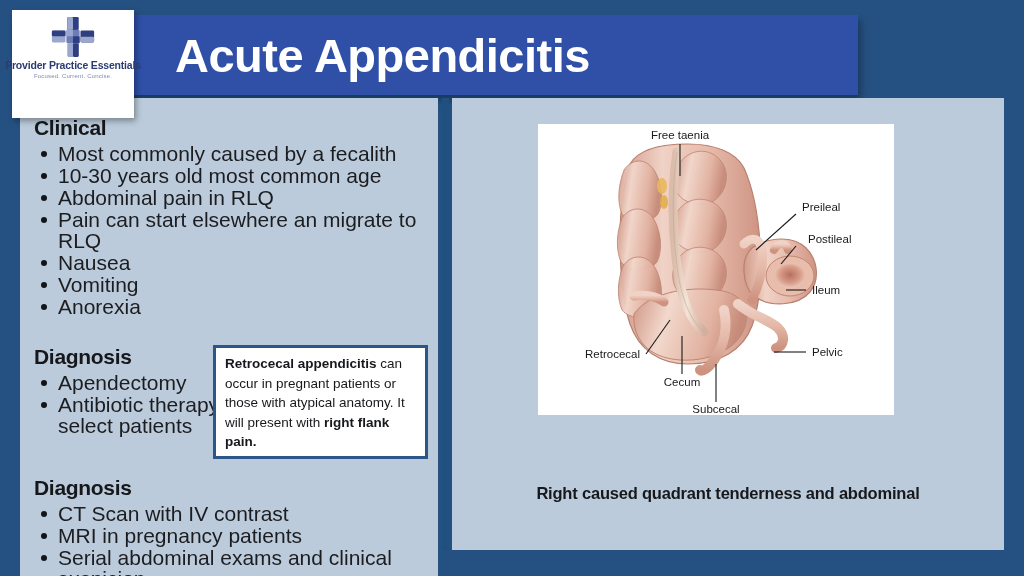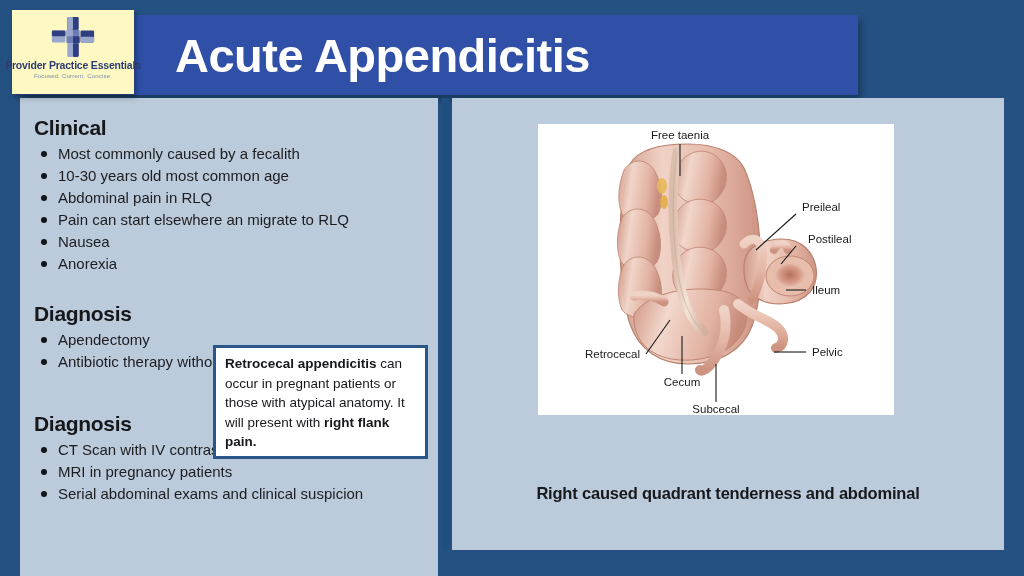--- a/index.html
+++ b/index.html
@@ -26,22 +26,22 @@
     font-weight: bold;
     color: #FFFFFF;
     letter-spacing: -0.5px;
     white-space: nowrap;
   }
 
   
   .logo-card {
     position: absolute;
     left: 12px; top: 10px;
-    width: 122px; height: 84px;
-    background: #fef9c3;
+    width: 122px; height: 108px;
+    background: #ffffff;
     box-shadow: 2px 3px 6px rgba(0,0,0,0.35);
     display: flex;
     flex-direction: column;
     align-items: center;
     justify-content: flex-start;
     padding-top: 6px;
     z-index: 5;
   }
   .logo-cross { width: 44px; height: 42px; }
   .logo-name {
@@ -88,21 +88,21 @@
     color: #15171A;
     letter-spacing: -0.3px;
   }
   .section-head.treatment { margin-top: 28px; }
   .section-head.diagnosis { margin-top: 40px; }
 
   ul.bullets { list-style: none; margin-top: 3px; }
   ul.bullets li {
     position: relative;
     padding-left: 24px;
-    font-size: 15px;
+    font-size: 21px;
     line-height: 21px;
     color: #1B1D20;
     margin-bottom: 1px;
   }
   ul.bullets li::before {
     content: "";
     position: absolute;
     left: 7px; top: 8px;
     width: 6px; height: 6px;
     border-radius: 50%;
@@ -179,20 +179,21 @@
 <div class="panel-left">
   <div class="content">
 
     <div class="section-head">Clinical</div>
     <ul class="bullets">
       <li>Most commonly caused by a fecalith</li>
       <li>10-30 years old most common age</li>
       <li>Abdominal pain in RLQ</li>
       <li>Pain can start elsewhere an migrate to RLQ</li>
       <li>Nausea</li>
+      <li>Vomiting</li>
       <li>Anorexia</li>
     </ul>
 
     <div class="section-head treatment">Diagnosis</div>
     <ul class="bullets">
       <li>Apendectomy</li>
       <li>Antibiotic therapy without operation in select patients</li>
     </ul>
 
     <div class="section-head diagnosis">Diagnosis</div>

